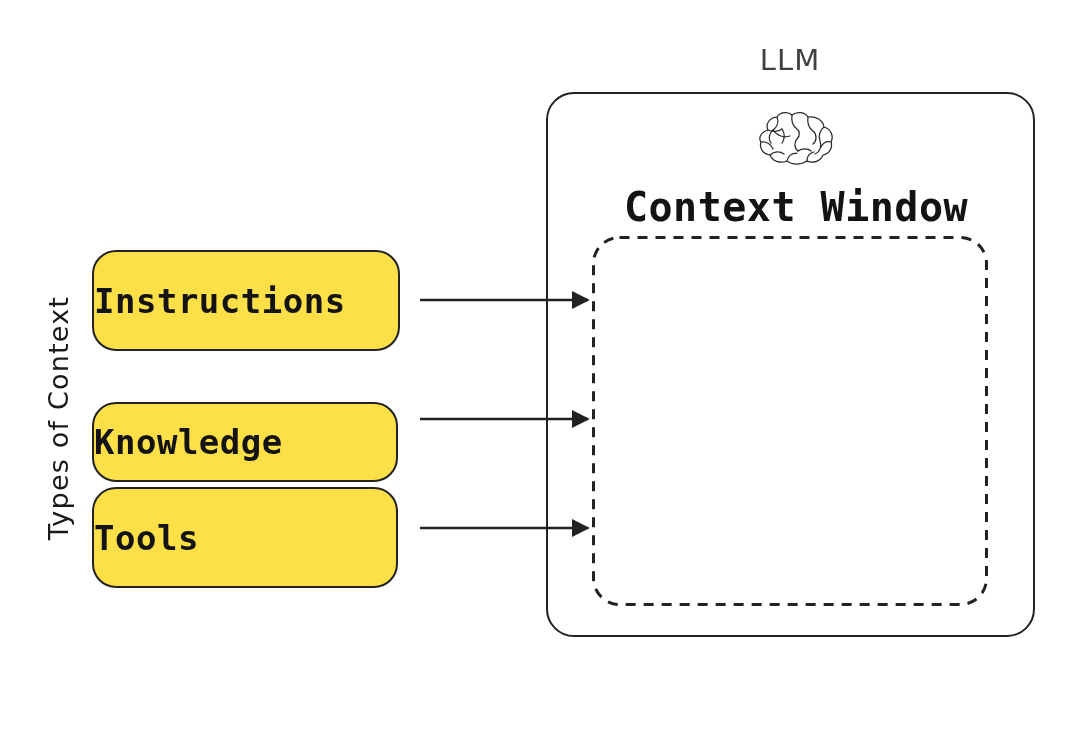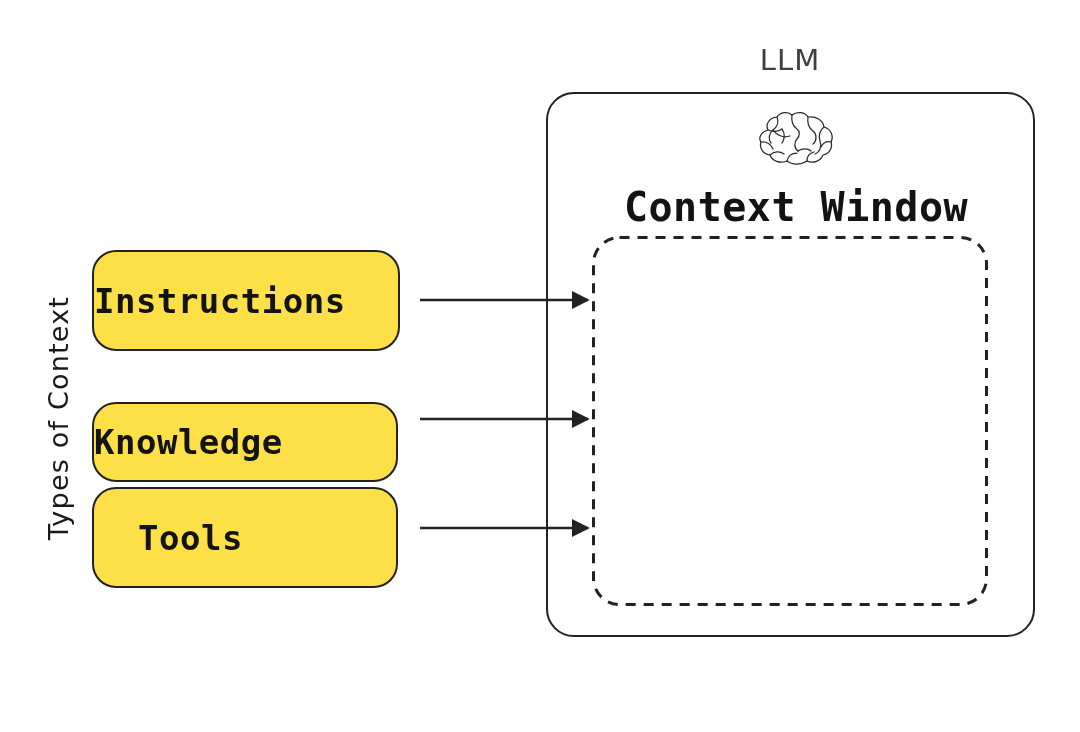--- a/index.html
+++ b/index.html
@@ -50,21 +50,21 @@
   .ctx-box-label {
     font-family: "DejaVu Sans Mono", "Liberation Mono", monospace;
     font-size: 34px;
     font-weight: 600;
     letter-spacing: 0.5px;
     color: #131313;
     line-height: 1;
   }
   .box-instructions { left: 92px;  top: 250px; width: 308px; height: 101px; }
   .box-knowledge    { left: 92px;  top: 370px; width: 306px; height: 80px; margin-top: 32px; }
-  .box-tools        { left: 92px;  top: 487px; width: 306px; height: 101px; padding-left: 44px; }
+  .box-tools        { left: 92px;  top: 487px; width: 306px; height: 101px; }
 
   
   .llm-title {
     position: absolute;
     left: 790px;
     top: 60px;
     transform: translate(-50%, -50%);
     font-family: "DejaVu Sans", "Liberation Sans", sans-serif;
     font-size: 29px;
     font-weight: 500;

